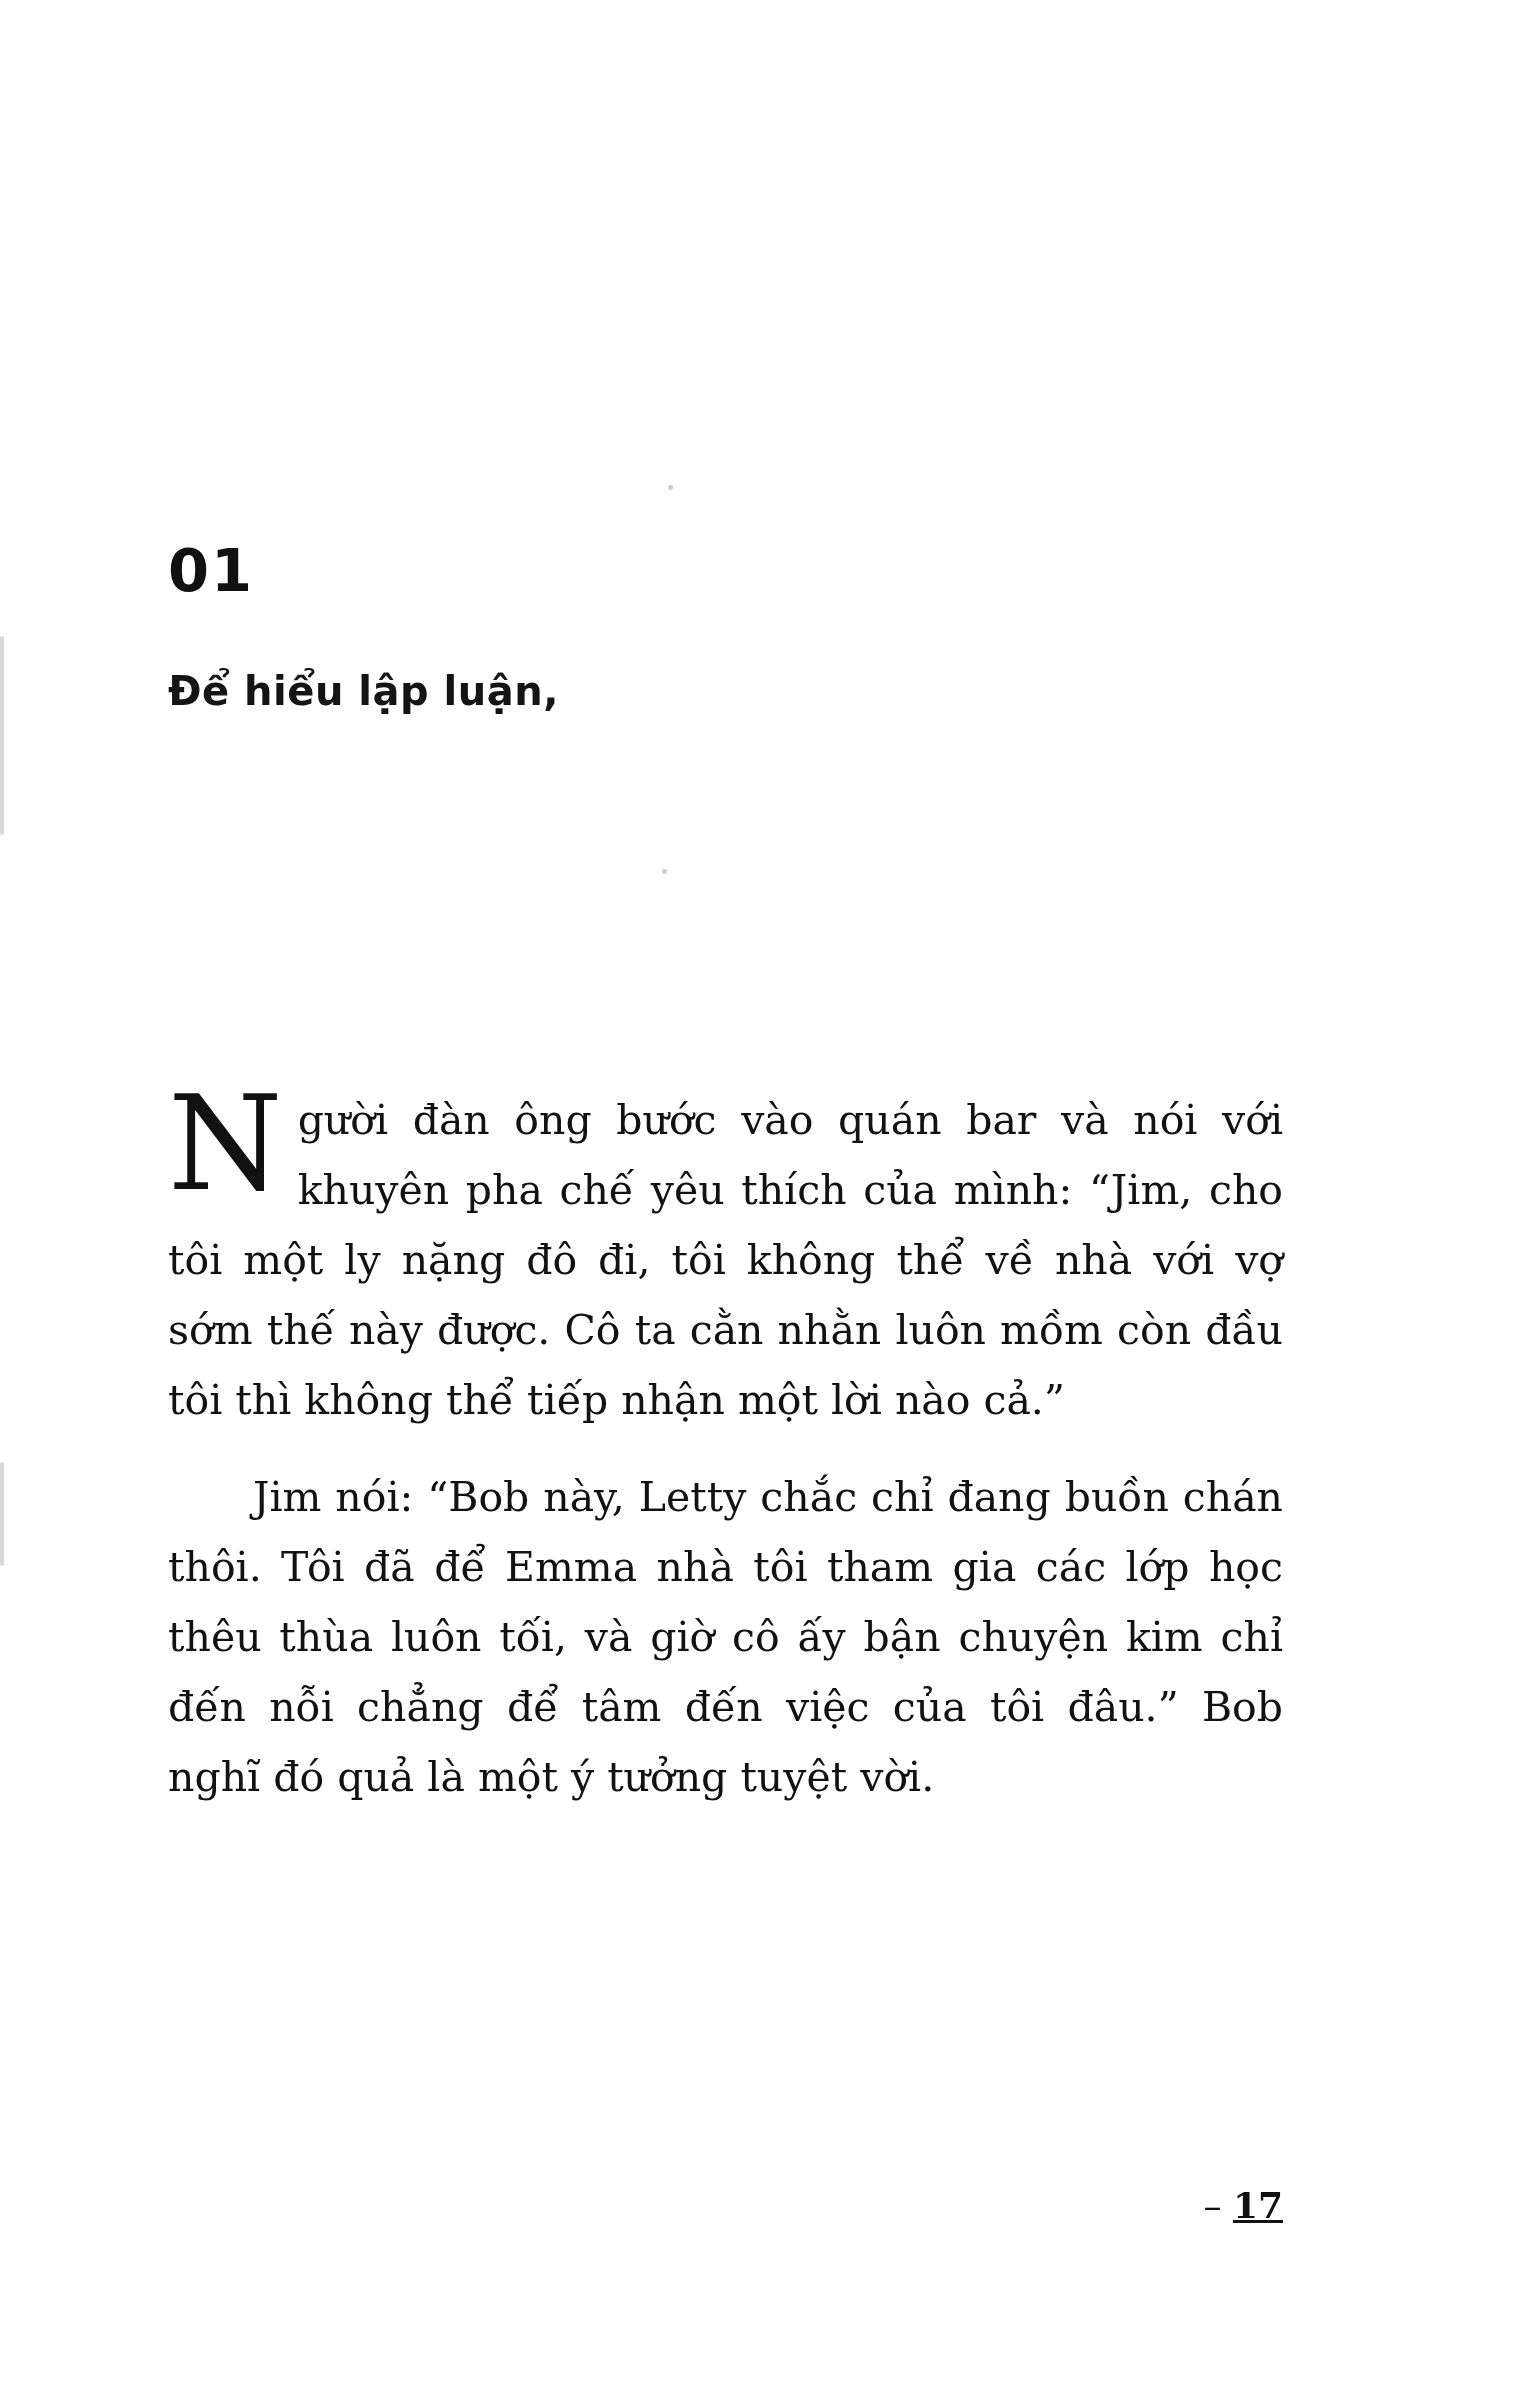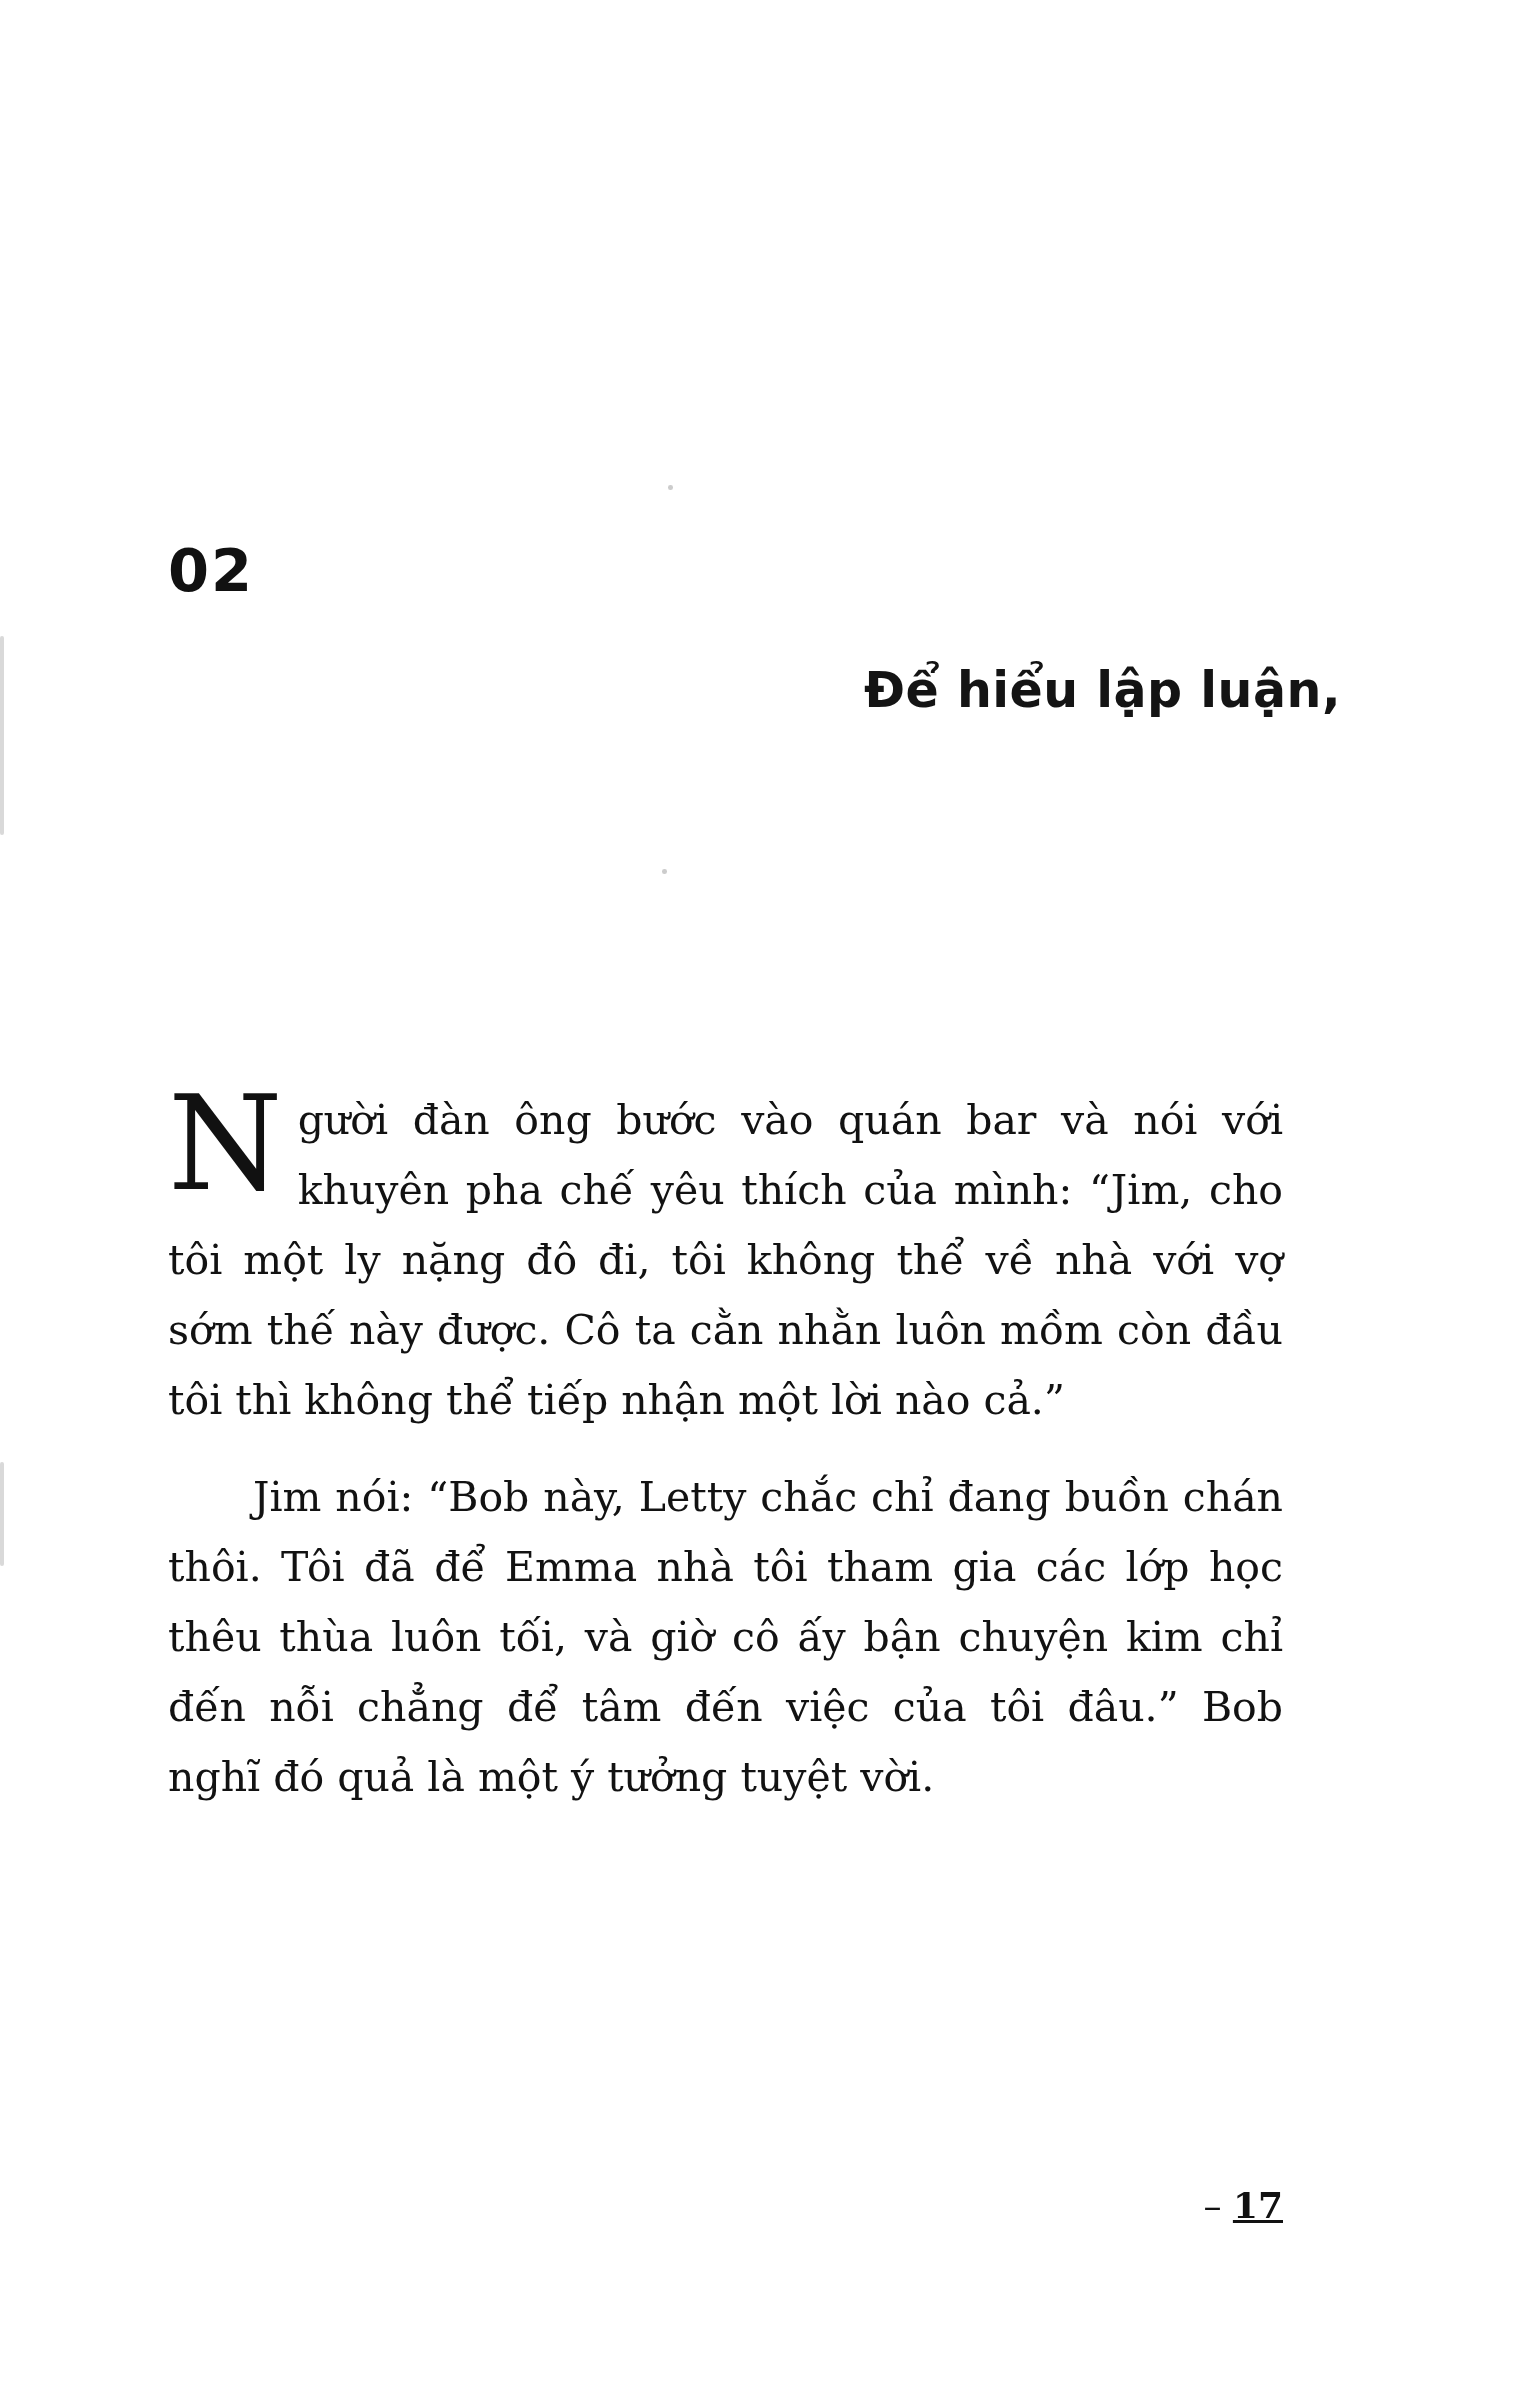--- a/index.html
+++ b/index.html
@@ -48,25 +48,24 @@
     letter-spacing: 1.9px;
     color: #111111;
   }
   .chapter-title {
     position: absolute;
     left: 168px;
     top: 644px;
     width: 1173px;
     font-family: "DejaVu Sans", "Liberation Sans", sans-serif;
     font-weight: 600;
-    font-size: 49px;
+    font-size: 40px;
     line-height: 94px;
     color: #141414;
     letter-spacing: 0.5px;
-    text-align: right;
   }
   .body-text {
     position: absolute;
     left: 168px;
     top: 1085px;
     width: 1115px;
     font-family: "DejaVu Serif", "Liberation Serif", serif;
     font-size: 41px;
     line-height: 70px;
     text-align: justify;
@@ -109,21 +108,21 @@
 </head>
 <body>
 
 <div class="page">
 
   <div class="edge-mark m1"></div>
   <div class="edge-mark m2"></div>
   <div class="speck s1"></div>
   <div class="speck s2"></div>
 
-  <div class="chapter-number">02</div>
+  <div class="chapter-number">01</div>
 
   <div class="chapter-title">
     <div>Để hiểu lập luận,</div>
   </div>
 
   <div class="body-text">
     <p><span class="dropcap">N</span><span>gười đàn ông bước vào quán bar và nói với khuyên pha chế yêu thích của mình: “Jim, cho tôi một ly nặng đô đi, tôi không thể về nhà với vợ sớm thế này được. Cô ta cằn nhằn luôn mồm còn đầu tôi thì không thể tiếp nhận một lời nào cả.”</span></p>
 
     <p class="indented">Jim nói: “Bob này, Letty chắc chỉ đang buồn chán thôi. Tôi đã để Emma nhà tôi tham gia các lớp học thêu thùa luôn tối, và giờ cô ấy bận chuyện kim chỉ đến nỗi chẳng để tâm đến việc của tôi đâu.” Bob nghĩ đó quả là một ý tưởng tuyệt vời.</p>
 

